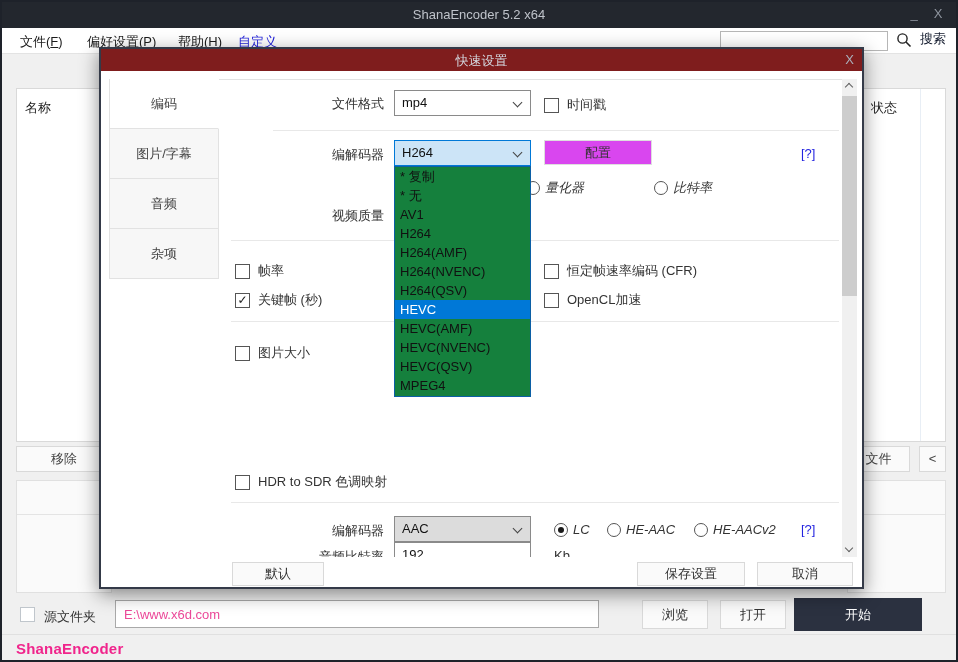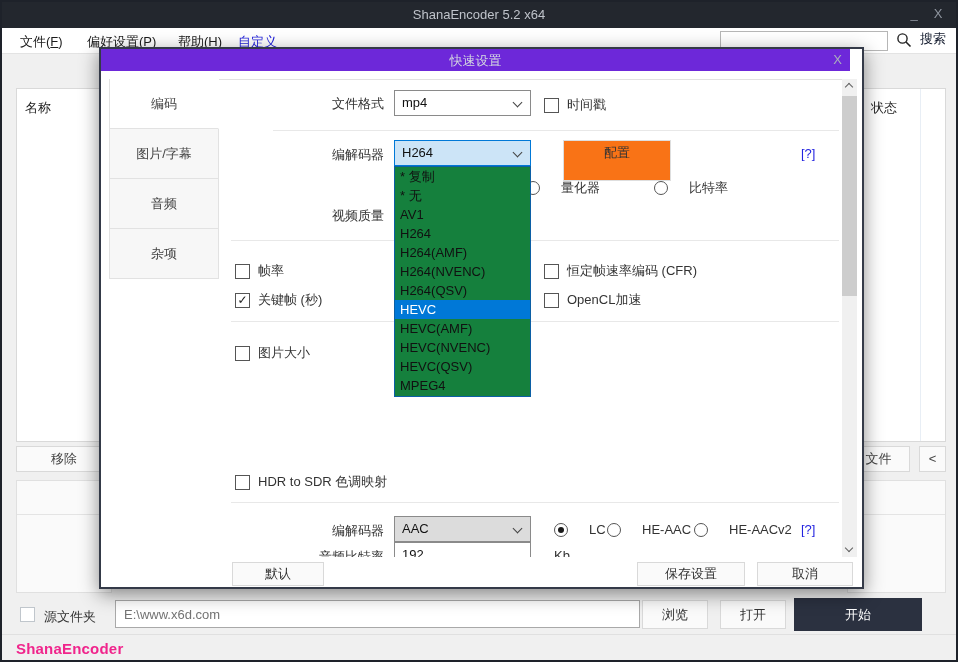--- a/index.html
+++ b/index.html
@@ -37,35 +37,35 @@
   .panel { position:absolute; background:#fafafa; border:1px solid #e0e0e0; }
   .panel .hline { position:absolute; left:0; right:0; height:1px; background:#e4e4e4; }
 
   
   .cb { display:inline-block; width:15px; height:15px; border:1px solid #555; background:#fff;
         font-size:12px; line-height:13px; text-align:center; color:#222; }
   .cb.dim { border-color:#c0c6cc; }
   .src-row { position:absolute; left:0; top:594px; width:954px; height:38px; }
   .src-cb { position:absolute; left:18px; top:11px; }
   .src-lbl { position:absolute; left:42px; top:12px; font-size:13px; color:#333; }
-  .path-input { position:absolute; left:113px; top:4px; width:525px; height:28px;
-                border:1px solid #a9a9a9; background:#fff; font-size:13px; color:#737373; padding:0 8px; }
+  .path-input { position:absolute; left:113px; top:4px; width:484px; height:28px;
+                border:1px solid #a9a9a9; background:#fff; font-size:13px; color:#ec4899; padding:0 8px; }
   .bar-btn { position:absolute; top:4px; height:29px; background:#fafafa; border:1px solid #d9d9d9;
              font-size:13px; color:#333; text-align:center; line-height:27px; cursor:default; }
   .btn-browse { left:640px; width:66px; }
   .btn-open { left:718px; width:66px; }
   .btn-start { position:absolute; left:792px; top:2px; width:128px; height:33px; background:#2b3140;
                color:#fff; font-size:13px; text-align:center; line-height:33px; cursor:default; }
   .statusbar { position:absolute; left:0; top:632px; width:954px; height:14px; border-top:1px solid #e0e0e0; }
   .logo { position:absolute; left:14px; top:5px; font-size:15px; font-weight:bold; color:#f0258c; letter-spacing:0.2px; }
 
   
   .dialog { position:absolute; left:97px; top:45px; width:765px; height:542px;
             background:#fff; border:2px solid #343a48; box-shadow:0 5px 18px rgba(0,0,0,0.45); }
-  .dlg-header { position:absolute; left:0; top:0; right:12px; height:22px; background:#6d28d9; }
+  .dlg-header { position:absolute; left:0; top:0; right:0; height:22px; background:#7f1d1d; }
   .dlg-title { position:absolute; left:0; right:0; top:3px; text-align:center; color:#d4d8e0; font-size:13px; }
   .dlg-close { position:absolute; right:8px; top:3px; color:#aab0bc; font-size:13px; cursor:default; }
   .dlg-topline { position:absolute; left:8px; top:30px; width:745px; height:1px; background:#e2e2e2; }
 
   .side-tab { position:absolute; left:8px; width:110px; height:50px; background:#f7f7f7;
               border:1px solid #e2e2e2; border-top:none; font-size:13px; color:#444;
               text-align:center; line-height:50px; cursor:default; }
   .side-tab.sel { background:#fff; border-right-color:#fff; }
 
   .dlg-content { position:absolute; left:120px; top:30px; width:618px; height:478px; overflow:hidden; }
@@ -75,30 +75,30 @@
   .combo.open { background:#cce4f7; border-color:#0078d7; }
   .combo.gray { background:#dcdcdc; }
   .chev { position:absolute; right:9px; top:8px; width:7px; height:7px;
           border-right:1px solid #444; border-bottom:1px solid #444; transform:rotate(45deg); }
   .dd-list { position:absolute; left:173px; top:87px; width:137px; height:231px;
              background:#15803d; border:1px solid #0b5fa5; z-index:30; }
   .opt { height:19px; line-height:19px; font-size:13px; color:#111; padding-left:5px; cursor:default; }
   .opt.selected { background:#0078d7; color:#fff; }
 
   .check-item { position:absolute; font-size:13px; color:#333; display:flex; align-items:center; gap:8px; }
-  .radio-item { position:absolute; font-size:13px; color:#333; display:flex; align-items:center; gap:21px; }
+  .radio-item { position:absolute; font-size:13px; color:#333; display:flex; align-items:center; gap:5px;font-style:italic; }
   .radio { display:inline-block; width:14px; height:14px; border:1px solid #555; border-radius:50%;
            background:#fff; position:relative; }
   .radio.sel::after { content:""; position:absolute; left:3px; top:3px; width:6px; height:6px;
                       border-radius:50%; background:#1a1a1a; }
   .divider { position:absolute; height:1px; background:#e8e8e8; }
   .btn { position:absolute; background:#fafafa; border:1px solid #d9d9d9; font-size:13px; color:#333;
          text-align:center; cursor:default; }
-  .cfg-btn { left:323px; top:61px; width:108px; height:41px; line-height:23px;
-             background:#f97316; border-color:#dedede; z-index:5;margin-left:19px; }
+  .cfg-btn { left:323px; top:61px; width:108px; height:25px; line-height:23px;
+             background:#d946ef; border-color:#dedede; z-index:5; }
   .help { position:absolute; color:#2424e0; font-size:13px; }
   .field { position:absolute; width:137px; height:26px; border:1px solid #8a8a8a; background:#fff;
            font-size:13px; color:#111; line-height:24px; padding-left:7px; }
 
   .scrollbar { position:absolute; left:741px; top:30px; width:15px; height:478px; background:#f0f0f0; }
   .sb-arrow { position:absolute; left:0; width:15px; height:15px; }
   .sb-arrow span { position:absolute; left:4px; width:6px; height:6px;
                    border-right:1px solid #606060; border-bottom:1px solid #606060; }
   .sb-up span { top:5px; transform:rotate(-135deg); }
   .sb-down span { top:3px; transform:rotate(45deg); }

